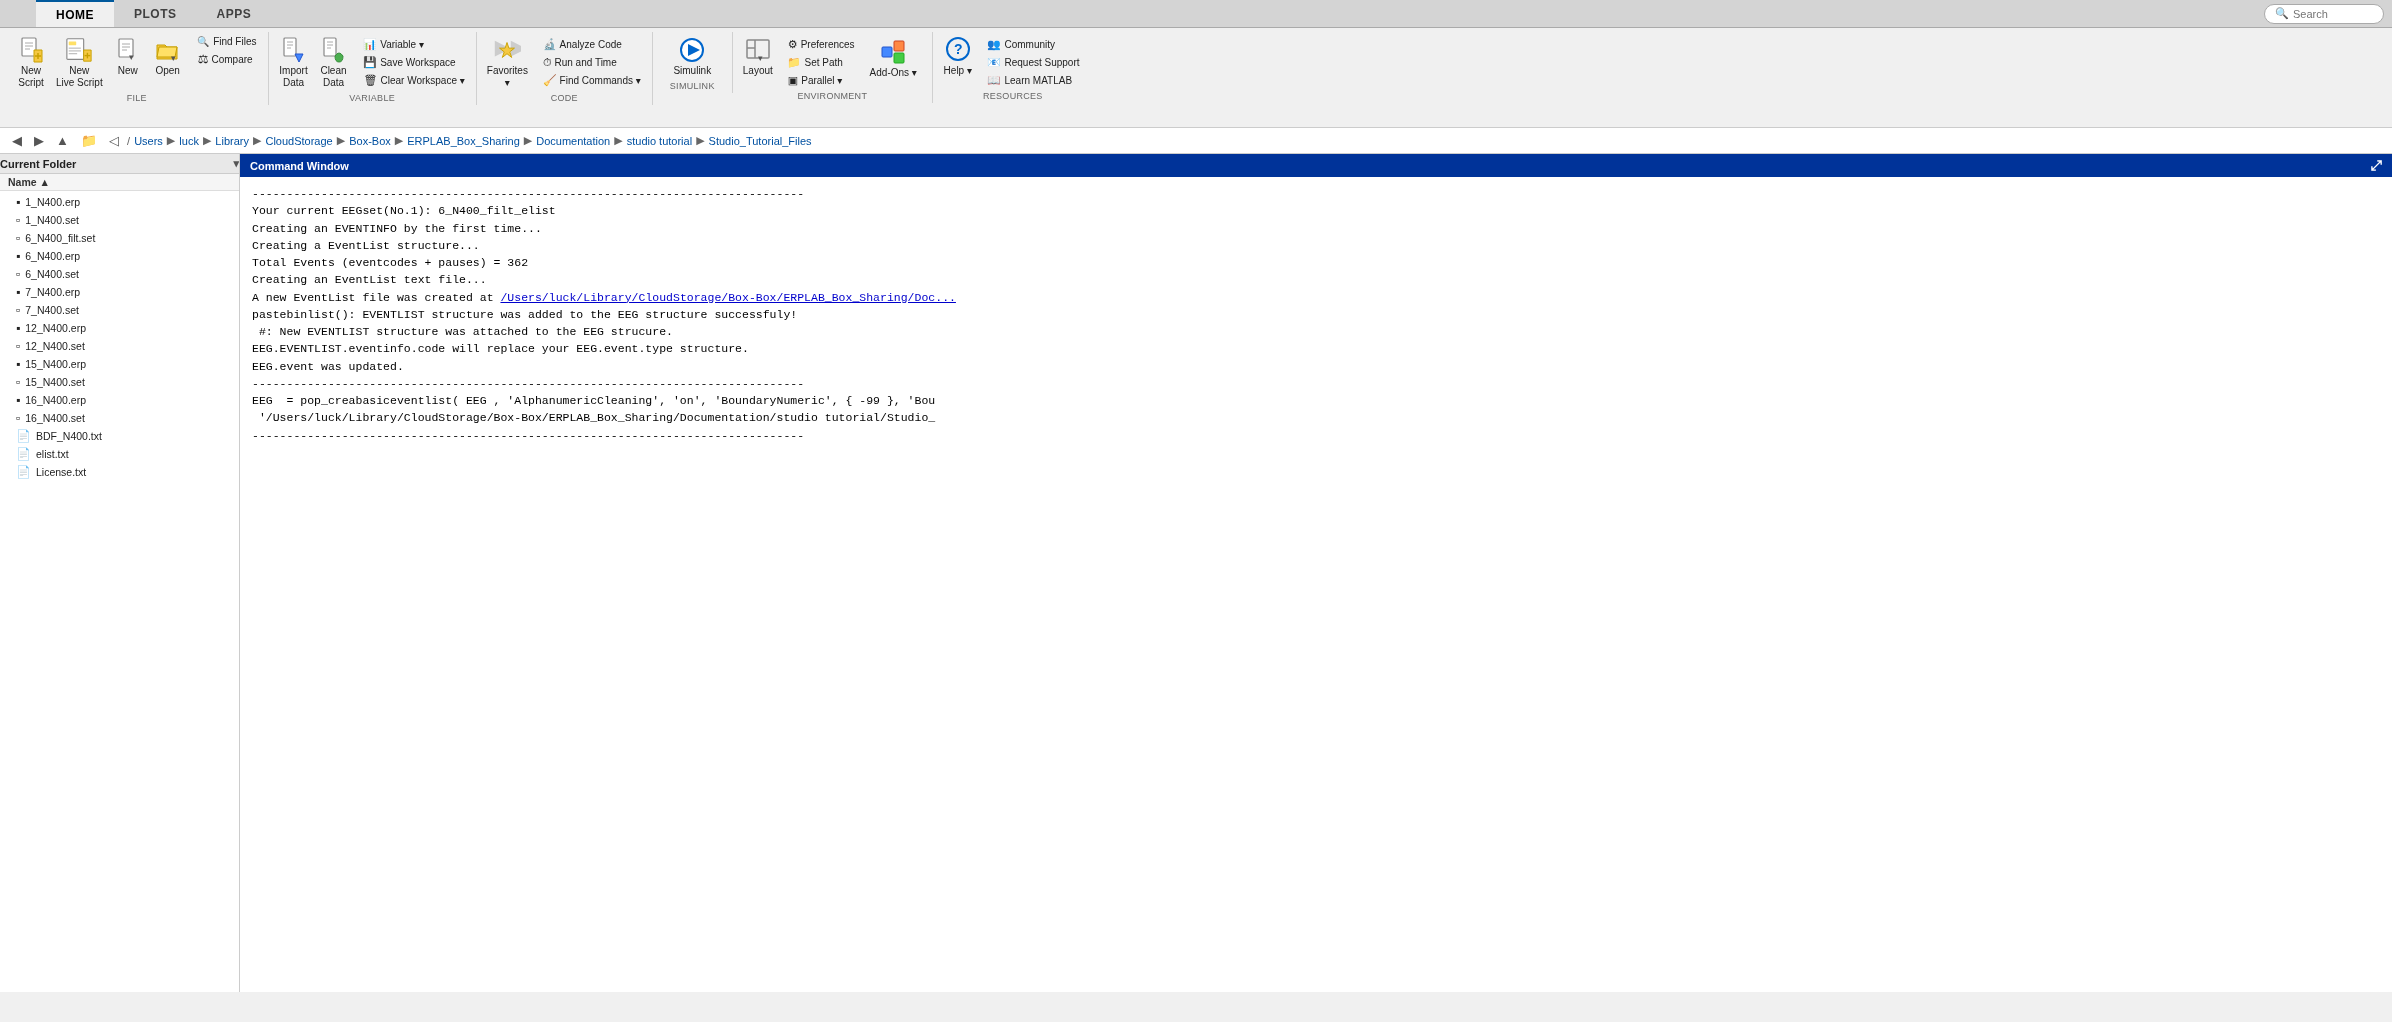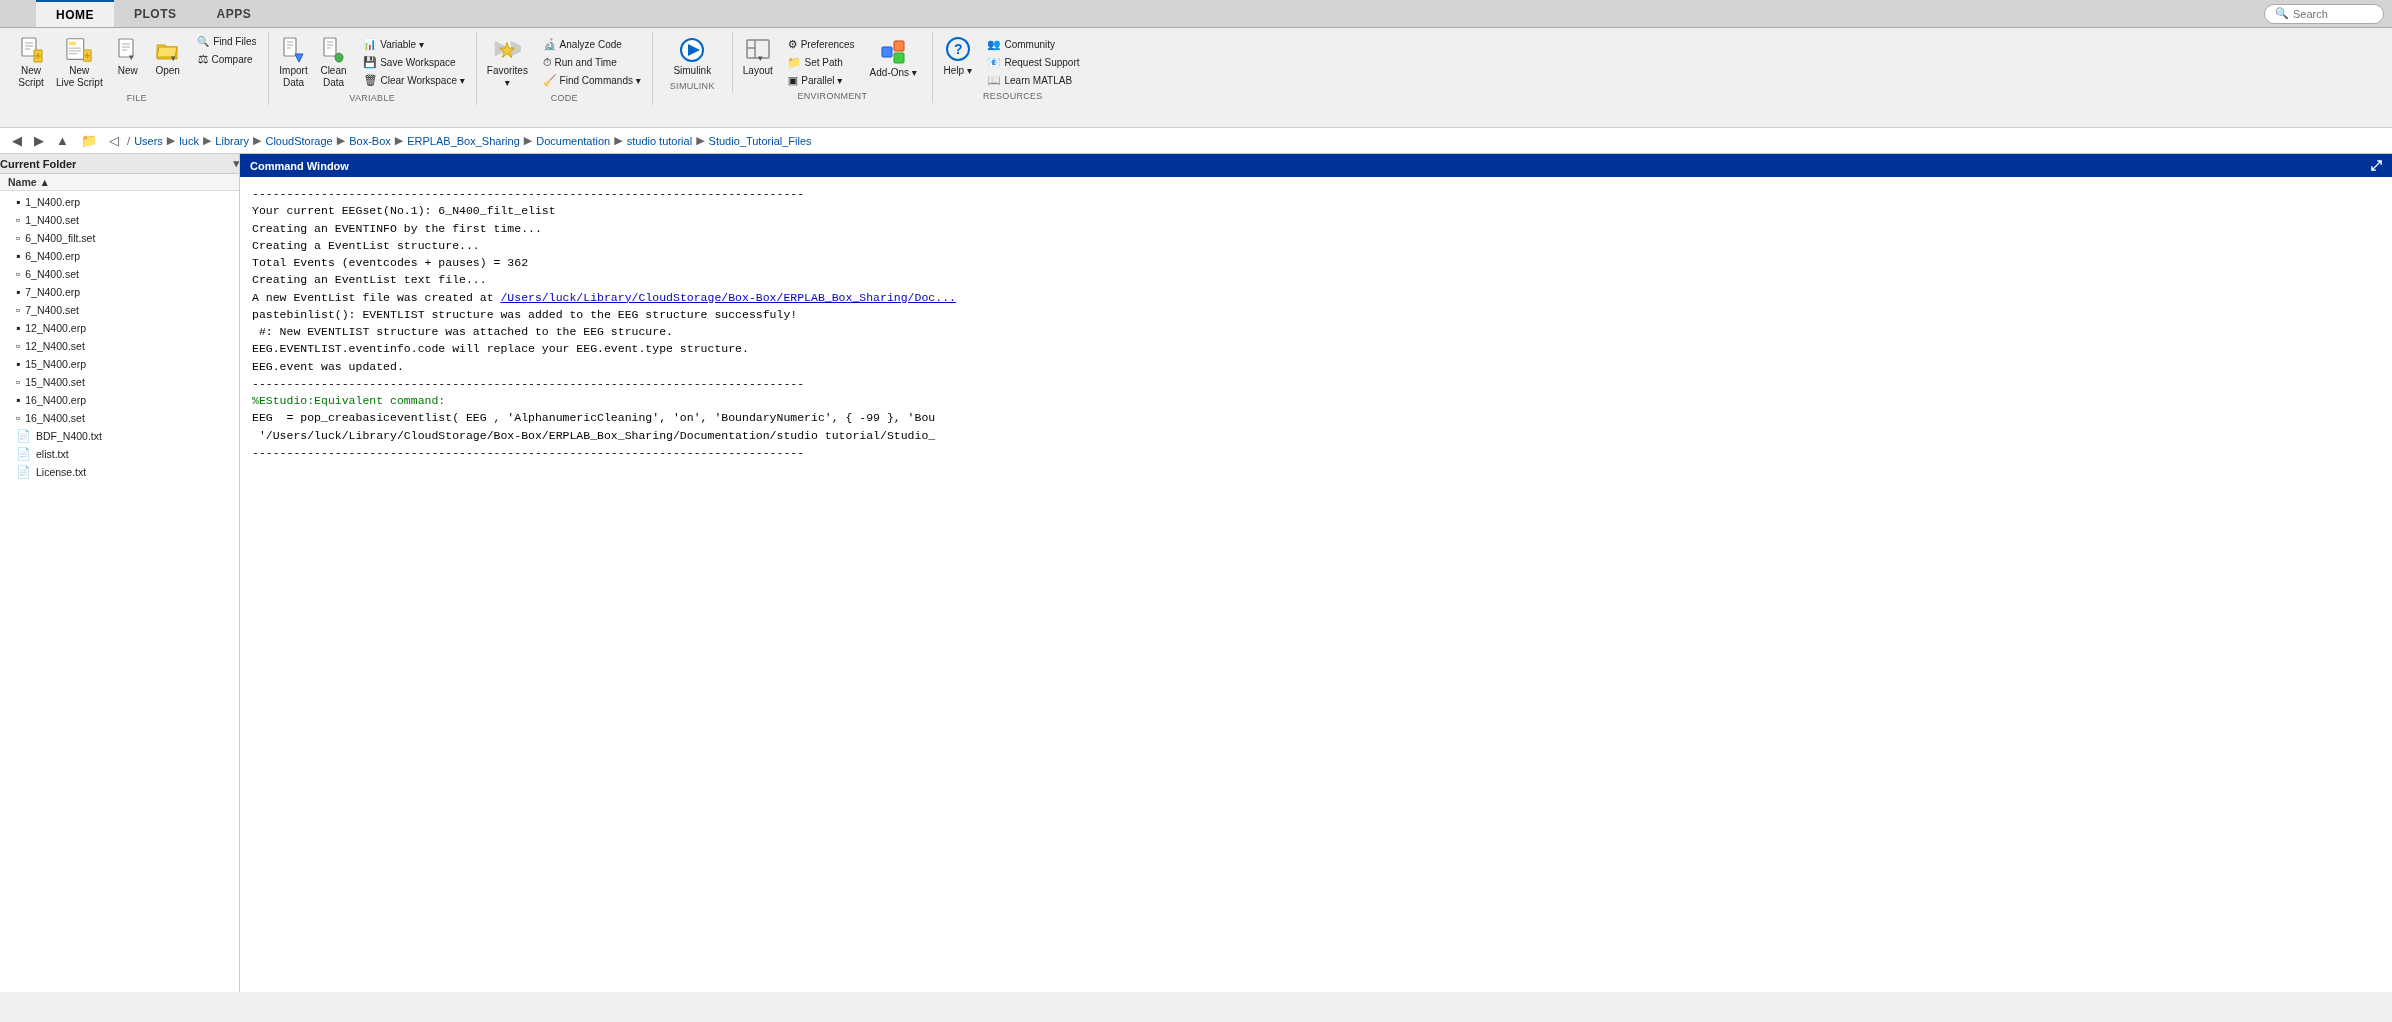--- a/index.html
+++ b/index.html
@@ -614,20 +614,19 @@
         <div class="cmd-line">Total Events (eventcodes + pauses) = 362</div>
         <div class="cmd-line">Creating an EventList text file...</div>
         <div class="cmd-line">A new EventList file was created at <a class="cmd-link" href="#">/Users/luck/Library/CloudStorage/Box-Box/ERPLAB_Box_Sharing/Doc...</a></div>
         <div class="cmd-line">pastebinlist(): EVENTLIST structure was added to the EEG structure successfuly!</div>
         <div class="cmd-line"></div>
         <div class="cmd-line"> #: New EVENTLIST structure was attached to the EEG strucure.</div>
         <div class="cmd-line"></div>
         <div class="cmd-line">EEG.EVENTLIST.eventinfo.code will replace your EEG.event.type structure.</div>
         <div class="cmd-line">EEG.event was updated.</div>
         <div class="cmd-line cmd-dashes">--------------------------------------------------------------------------------</div>
-        <div class="cmd-line cmd-green">%EStudio:Equivalent command:</div>
         <div class="cmd-line">EEG  = pop_creabasiceventlist( EEG , 'AlphanumericCleaning', 'on', 'BoundaryNumeric', { -99 }, 'Bou</div>
         <div class="cmd-line"> '/Users/luck/Library/CloudStorage/Box-Box/ERPLAB_Box_Sharing/Documentation/studio tutorial/Studio_</div>
         <div class="cmd-line cmd-dashes">--------------------------------------------------------------------------------</div>
       </div>
   </div>
 
 </div>
 
 </body></html>

